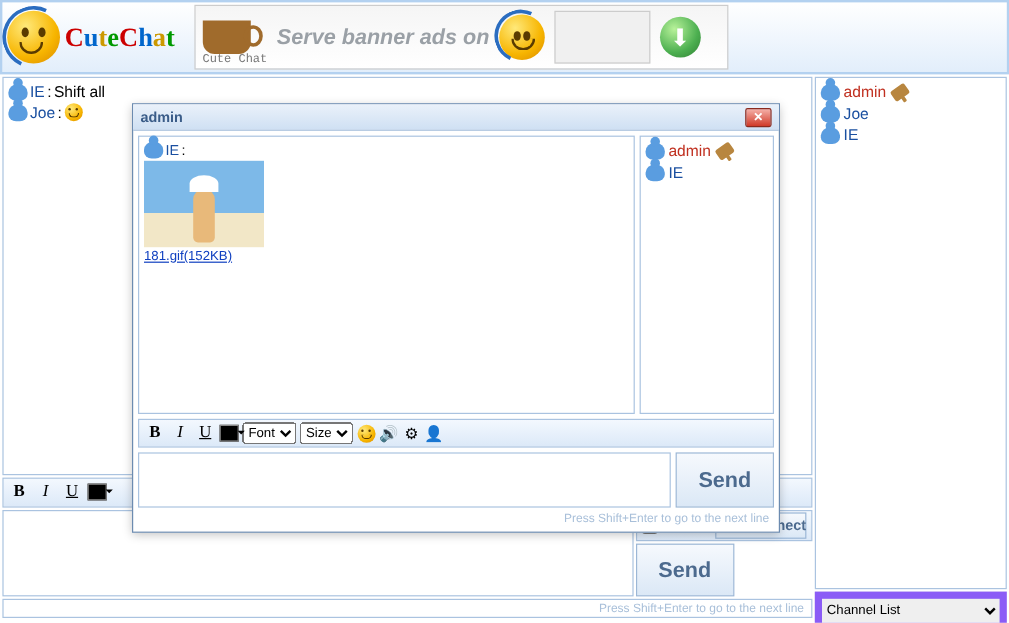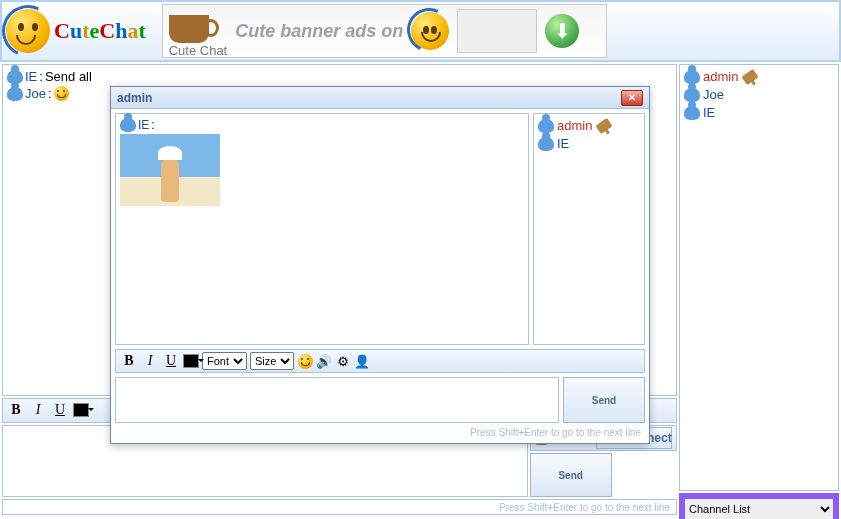--- a/index.html
+++ b/index.html
@@ -11,21 +11,21 @@
 .smiley-lg { width: 44px; height: 44px; border-radius: 50%; background: radial-gradient(circle at 35% 30%, #ffe97a, #f7b500 60%, #d98800); position: relative; }
 .smiley-lg::before, .smiley-lg::after { content: ''; position: absolute; width: 6px; height: 8px; background: #5a3b00; border-radius: 50%; top: 14px; }
 .smiley-lg::before { left: 12px; } .smiley-lg::after { right: 12px; }
 .smiley-lg .mouth { position: absolute; width: 20px; height: 10px; border: 2px solid #5a3b00; border-top: none; border-radius: 0 0 20px 20px; bottom: 8px; left: 10px; }
 .headset { position: absolute; width: 52px; height: 52px; border: 3px solid #2b6dc0; border-radius: 50%; top: -4px; left: -4px; border-bottom-color: transparent; border-right-color: transparent; transform: rotate(-20deg); }
 .logo-text { font-family: 'Comic Sans MS', cursive; font-size: 22px; font-weight: bold; display: flex; }
 .logo-text span:nth-child(1){color:#c00}.logo-text span:nth-child(2){color:#06c}.logo-text span:nth-child(3){color:#c90}.logo-text span:nth-child(4){color:#090}.logo-text span:nth-child(5){color:#c00}.logo-text span:nth-child(6){color:#06c}.logo-text span:nth-child(7){color:#c90}.logo-text span:nth-child(8){color:#090}
 .banner { width: 445px; height: 54px; border: 1px solid #ccc; margin-left: 8px; display: flex; align-items: center; gap: 8px; padding: 0 6px; background: linear-gradient(#f5f5f5,#fff); }
 .cup { width: 40px; height: 28px; background: #a06b2c; border-radius: 0 0 10px 10px; position: relative; margin-top:10px;}
 .cup::after{content:'';position:absolute;width:10px;height:12px;border:3px solid #a06b2c;border-radius:50%;right:-10px;top:4px;}
-.banner-sm{font-size:13px;color:#777;}
+.banner-sm{font-size:10px;color:#777;font-family:Liberation Mono, monospace;}
 .banner-txt { color: #9aa0a6; font: bold italic 18px Arial; line-height: 1.05; }
 .sshot { width: 80px; height: 44px; background: #f0f0f0; border: 1px solid #ccc; }
 .dlcircle { width: 34px; height: 34px; border-radius: 50%; background: radial-gradient(circle at 35% 30%, #b8f29a, #4caf50 60%, #2e7d32); display:flex;align-items:center;justify-content:center;color:#fff;font-size:20px;}
 
 
 .main { display: flex; height: 455px; padding: 2px; gap: 2px; }
 .col-left { flex: 1; display: flex; flex-direction: column; gap: 2px; }
 .col-right { width: 160px; display: flex; flex-direction: column; gap: 2px; }
 
 .panel { border: 1px solid #aac3e0; background: #fff; }
@@ -46,21 +46,21 @@
 .b{font-weight:bold}.i{font-style:italic}.u{text-decoration:underline}
 .color-pick{width:16px;height:14px;background:#000;display:inline-block;border:1px solid #888;position:relative;}
 .color-pick::after{content:'';position:absolute;right:-6px;top:4px;border:3px solid transparent;border-top-color:#000;}
 select.fmt{font-size:11px;height:18px;}
 
 .compose-row { display: flex; gap: 2px; height: 72px; }
 .compose { flex: 1; border: 1px solid #aac3e0; background: #fff; }
 .send-col { display:flex;flex-direction:column;gap:2px; }
 .whisper-box { height: 26px; border: 1px solid #aac3e0; background: linear-gradient(#f3f8fe,#dce9f8); display:flex;align-items:center;padding:0 4px;gap:4px;font-size:11px;}
 .btn { height: 30px; border: 1px solid #9cb7d6; background: linear-gradient(#f6f9fd,#dbe8f6); font: bold 12px Arial; color:#4c6a8e; cursor:pointer; padding:0 10px; width:82px;}
-.btn.send{height:44px;font-size:10px;}
+.btn.send{height:44px;font-size:18px;}
 .hint { height: 16px; font-size: 10px; color: #a8bfd9; text-align: right; padding-right: 6px; border:1px solid #aac3e0; line-height:16px;}
 
 .userlist { flex: 1; padding: 4px; }
 .ul-item { display: flex; align-items: center; gap: 3px; margin-bottom: 3px; font-size: 13px; cursor:pointer;}
 .channel-row { height: 22px; display:flex; }
 select.channel { flex:1; font-size:11px; height:32px; border:6px solid #8b5cf6;}
 
 
 .popup { position: absolute; left: 110px; top: 86px; width: 540px; height: 358px; border: 1px solid #6c8bb0; background: #fff; box-shadow: 0 2px 8px rgba(0,0,0,0.25); display:flex;flex-direction:column; }
 .popup-title { height: 22px; background: linear-gradient(#eaf1fa,#cfe0f3); border-bottom:1px solid #a7c0dd; display:flex;align-items:center;justify-content:space-between;padding:0 6px;font-size:12px;font-weight:bold;color:#3a5c88; }
@@ -97,39 +97,39 @@
         <span>a</span>
         <span>t</span>
       </div>
   </div>
   <div class="banner">
     <div>
         <div class="cup"></div>
         <div class="banner-sm">Cute Chat</div>
       </div>
     <div class="banner-txt">
-        <div>Cute banner ads on</div>
+        <div>Serve banner ads on</div>
       </div>
     <div class="smiley-lg" style="width:38px;height:38px">
         <div class="headset" style="width:44px;height:44px"></div>
         <div class="mouth"></div>
       </div>
     <div class="sshot"></div>
     <div class="dlcircle">⬇</div>
   </div>
 </div>
 
 <div class="main">
   <div class="col-left">
     <div class="panel chat-log">
       <div class="msg">
         <span class="user-icon"></span>
         <span class="username">IE</span>
           <span>:</span>
-        <span>Send all</span>
+        <span>Shift all</span>
       </div>
       <div class="msg">
         <span class="user-icon"></span>
         <span class="username">Joe</span>
           <span>:</span>
         <span class="smiley-sm"></span>
       </div>
     </div>
     <div class="toolbar-bottom">
       <span class="fmt-btn b">B</span>
@@ -181,20 +181,21 @@
   <div class="popup-body">
     <div class="popup-chat">
       <div class="msg">
         <span class="user-icon"></span>
         <span class="username">IE</span>
           <span>:</span>
       </div>
       <div class="attach-img">
           <div class="figure"></div>
         </div>
+      <div class="attach-link">181.gif(152KB)</div>
     </div>
     <div class="popup-users">
       <div class="ul-item">
           <span class="user-icon"></span>
           <span class="username admin">admin</span>
           <span class="gavel"></span>
         </div>
       <div class="ul-item">
           <span class="user-icon"></span>
           <span class="username">IE</span>

